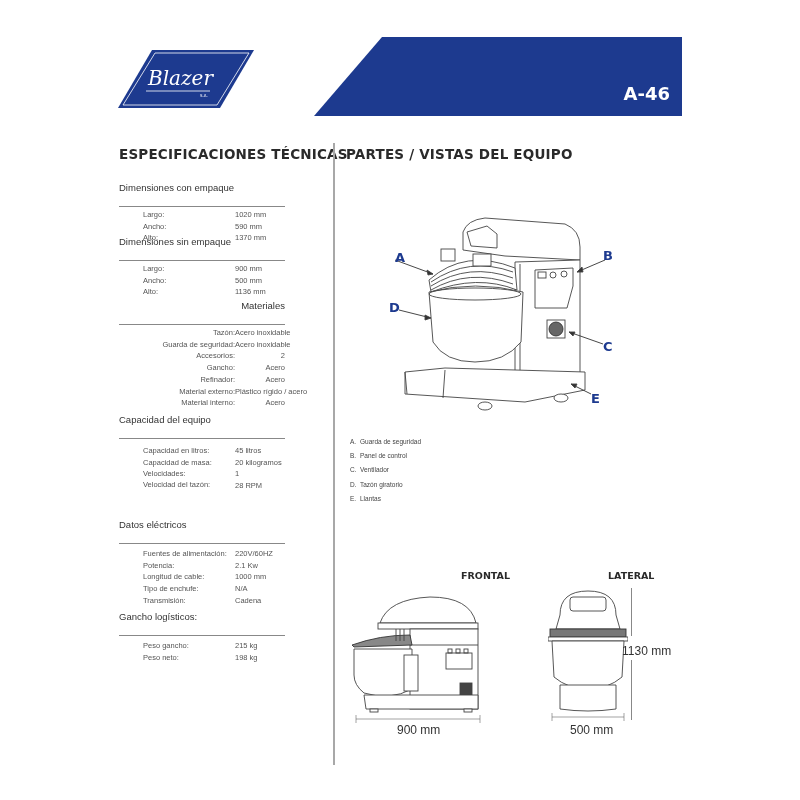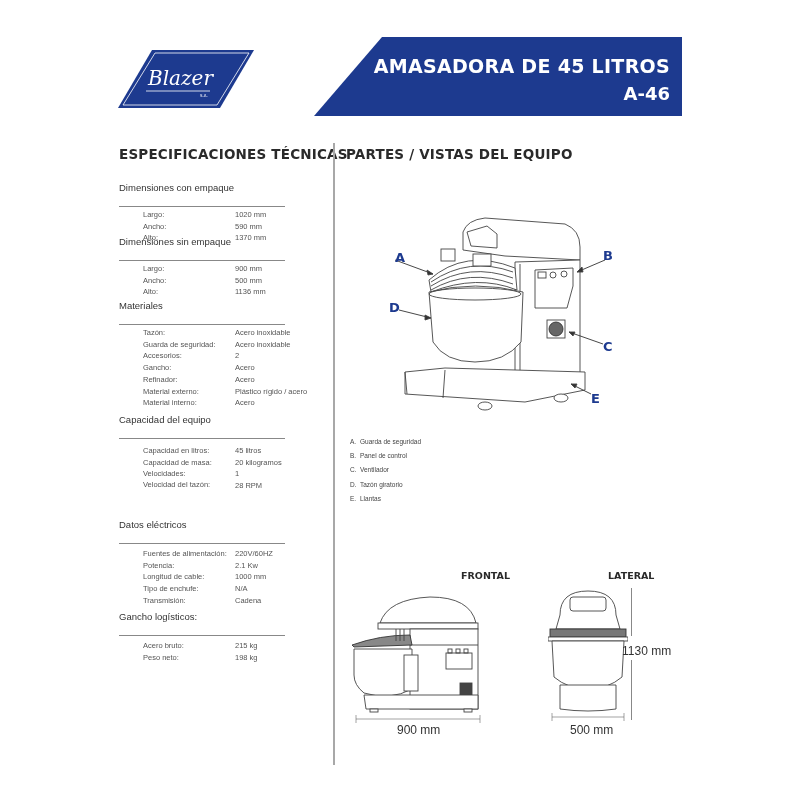--- a/index.html
+++ b/index.html
@@ -47,21 +47,20 @@
     <text x="30" y="35" font-family="DejaVu Serif, serif" font-style="italic" font-size="20" fill="#ffffff">Blazer</text>
     <line x1="28" y1="41" x2="92" y2="41" stroke="#fff" stroke-width="0.8"></line>
     <text x="82" y="47" font-size="4" fill="#fff" font-family="DejaVu Sans, sans-serif">S.A.</text>
   </svg>
 </div>
 
 <div class="header-band">
   <svg viewBox="0 0 372 79" preserveAspectRatio="none">
     <polygon points="72,0 372,0 372,79 4,79" fill="#1d3a8f"></polygon>
   </svg>
-  <div class="header-title">AMASADORA DE 45 LITROS</div>
   <div class="header-model">A-46</div>
 </div>
 
 <div class="section-heading" style="left:119px; top:146px;">ESPECIFICACIONES TÉCNICAS</div>
 <div class="section-heading" style="left:346px; top:146px;">PARTES / VISTAS DEL EQUIPO</div>
 
 <div class="divider-v"></div>
 
 <div class="spec-group" style="top:182px;">
   <h3>Dimensiones con empaque</h3>
@@ -88,21 +87,21 @@
   <div class="spec-row">
       <span class="k">Ancho:</span>
       <span class="v">500 mm</span>
     </div>
   <div class="spec-row">
       <span class="k">Alto:</span>
       <span class="v">1136 mm</span>
     </div>
 </div>
 
-<div class="spec-group" style="top:300px;">
+<div class="spec-group" style="top:300px;text-align:right;">
   <h3>Materiales</h3>
   <div class="spec-row">
       <span class="k">Tazón:</span>
       <span class="v">Acero inoxidable</span>
     </div>
   <div class="spec-row">
       <span class="k">Guarda de seguridad:</span>
       <span class="v">Acero inoxidable</span>
     </div>
   <div class="spec-row">
@@ -167,21 +166,21 @@
     </div>
   <div class="spec-row">
       <span class="k">Transmisión:</span>
       <span class="v">Cadena</span>
     </div>
 </div>
 
 <div class="spec-group" style="top:611px;">
   <h3 style="margin-bottom:4px;">Gancho logísticos:</h3>
   <div class="spec-row">
-      <span class="k">Acero bruto:</span>
+      <span class="k">Peso gancho:</span>
       <span class="v">215 kg</span>
     </div>
   <div class="spec-row">
       <span class="k">Peso neto:</span>
       <span class="v">198 kg</span>
     </div>
 </div>
 
 <div class="diagram">
   <svg viewBox="0 0 235 200" width="235" height="200" fill="none" stroke="#444" stroke-width="0.9">

